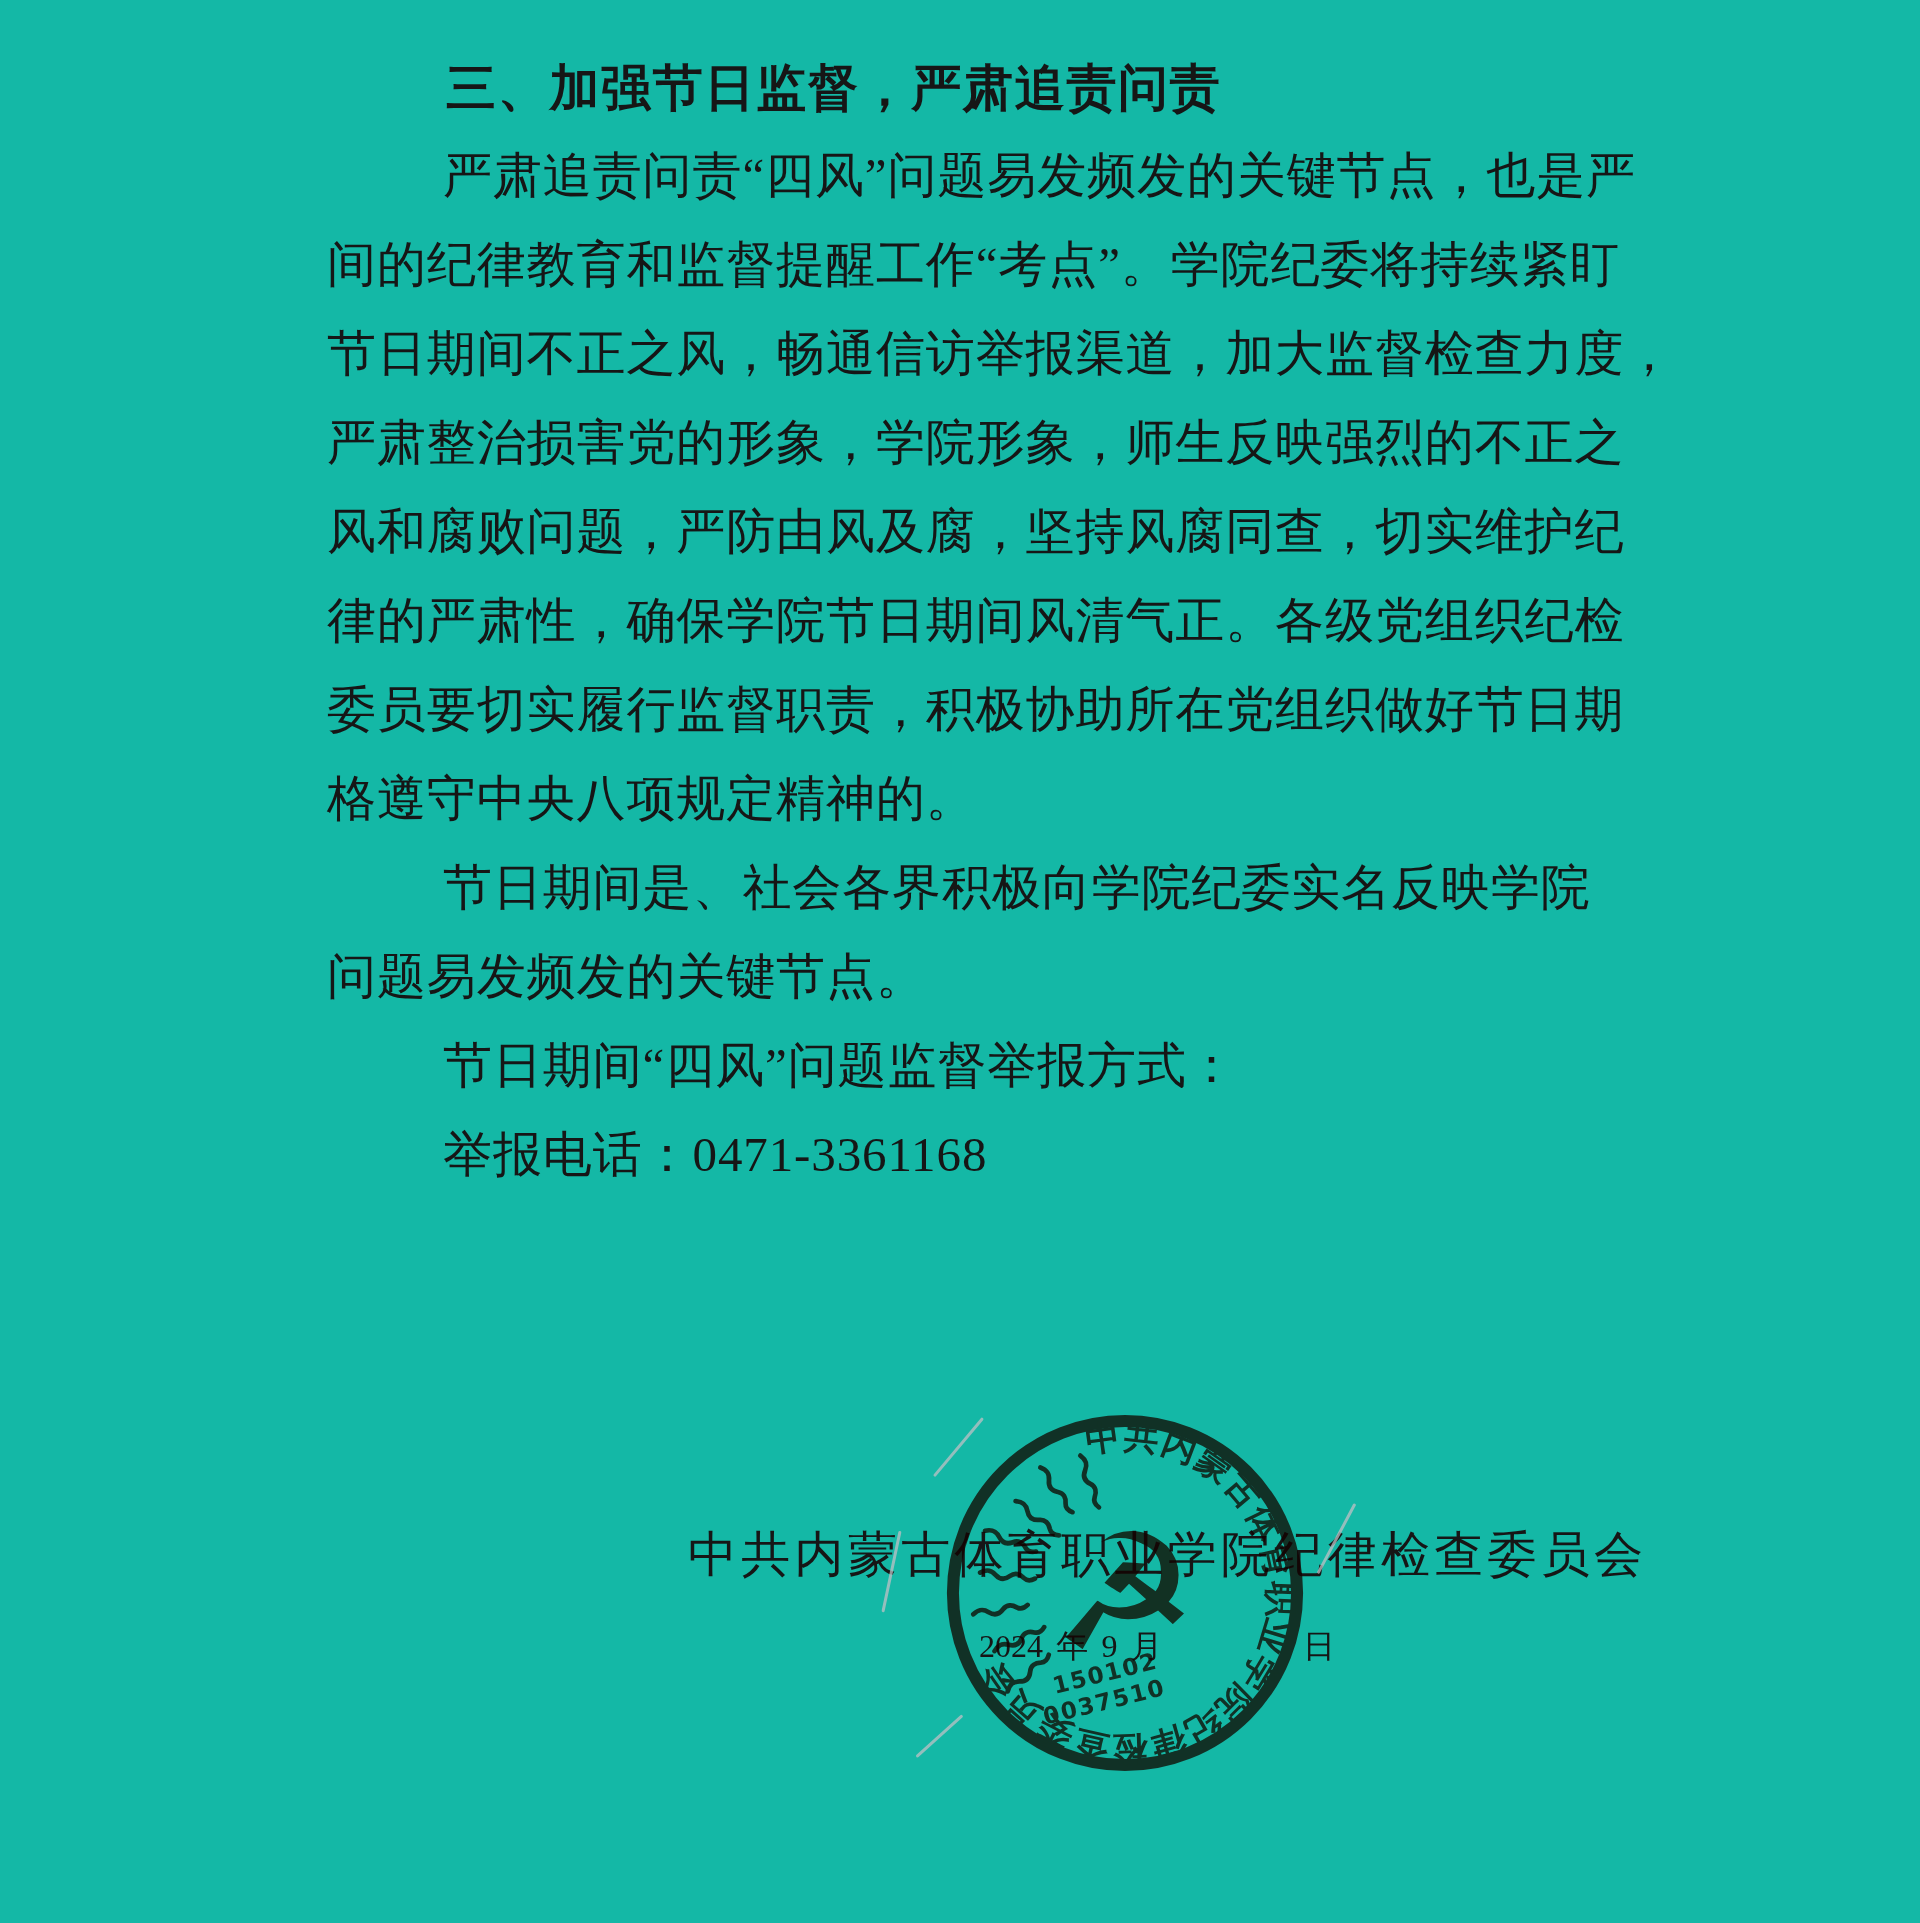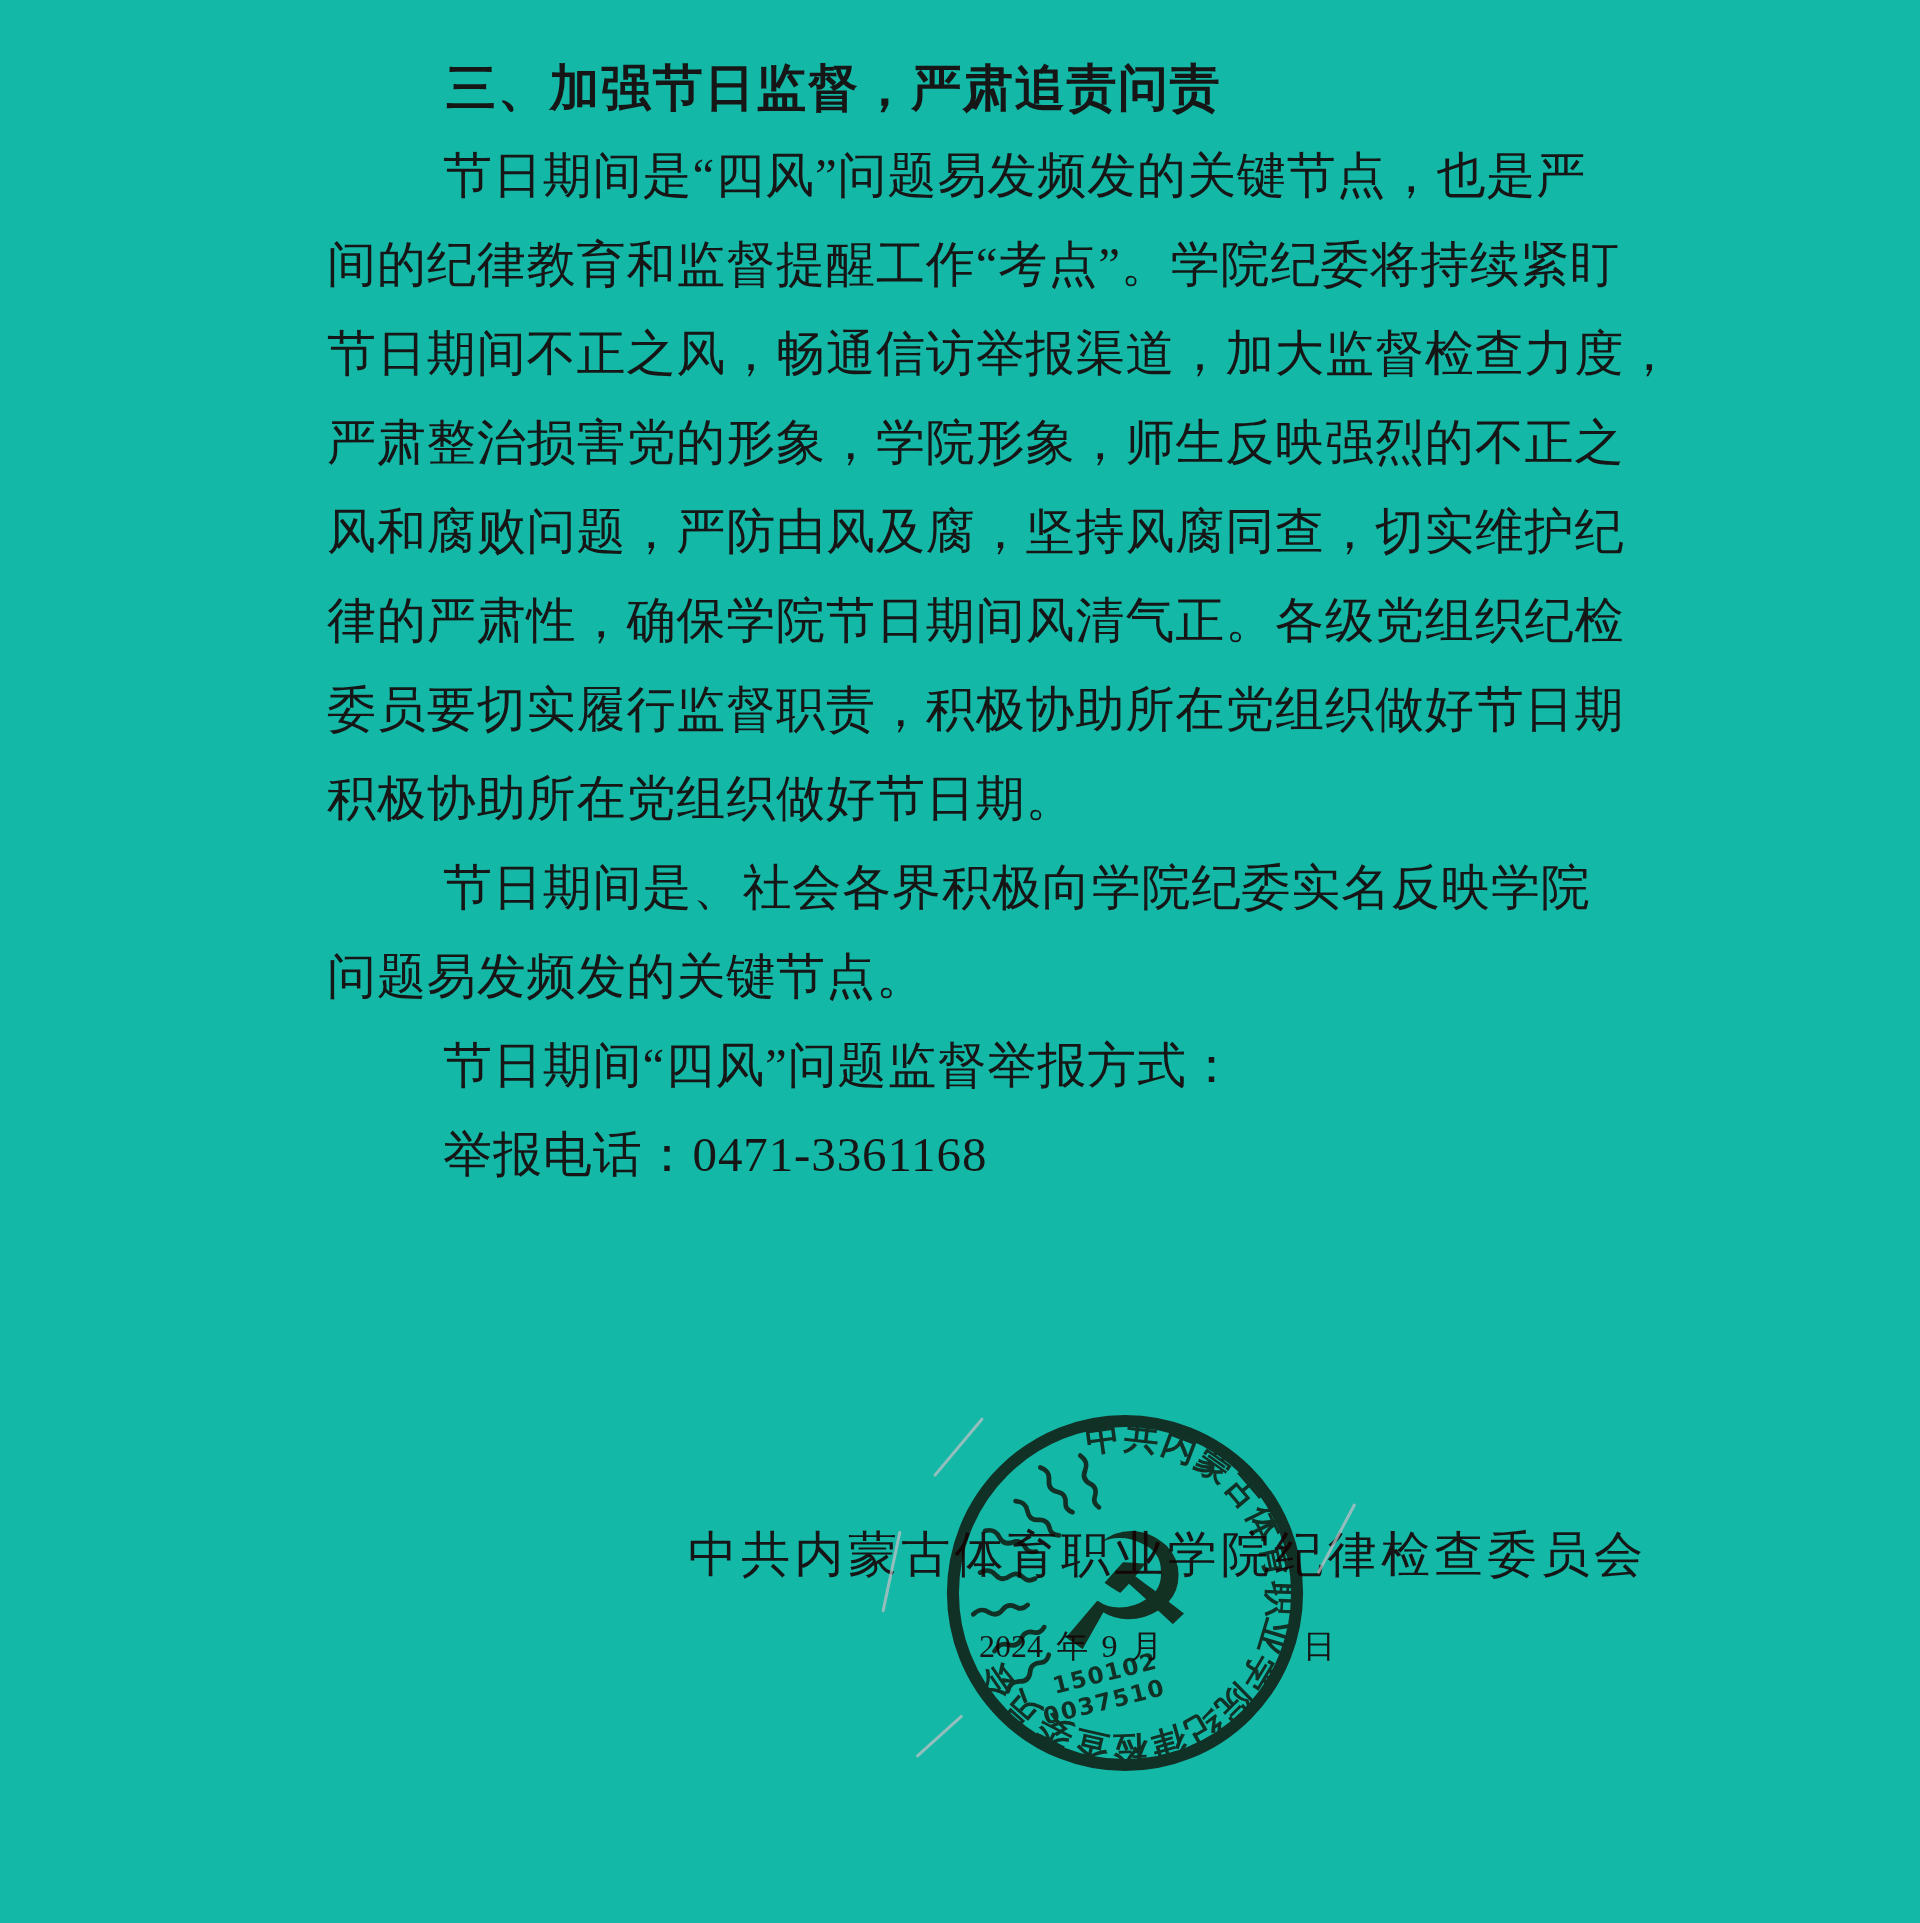--- a/index.html
+++ b/index.html
@@ -85,28 +85,28 @@
   .mark-3{ left:1335px; top:1499px; height:79px; transform:rotate(28deg); }
   .mark-4{ left:938px; top:1705px; height:62px; transform:rotate(48deg); }
 </style>
 </head>
 <body>
 
 <div class="page">
 
   <div class="content">
     <div class="doc-heading">三、加强节日监督，严肃追责问责</div>
-    <div class="line indent">节日期间是“四风”问题易发频发的关键节点，也是严</div>
+    <div class="line indent">严肃追责问责“四风”问题易发频发的关键节点，也是严</div>
     <div class="line">间的纪律教育和监督提醒工作“考点”。学院纪委将持续紧盯</div>
     <div class="line">节日期间不正之风，畅通信访举报渠道，加大监督检查力度，</div>
     <div class="line">严肃整治损害党的形象，学院形象，师生反映强烈的不正之</div>
     <div class="line">风和腐败问题，严防由风及腐，坚持风腐同查，切实维护纪</div>
     <div class="line">律的严肃性，确保学院节日期间风清气正。各级党组织纪检</div>
     <div class="line">委员要切实履行监督职责，积极协助所在党组织做好节日期</div>
-    <div class="line">积极协助所在党组织做好节日期。</div>
+    <div class="line">格遵守中央八项规定精神的。</div>
     <div class="line indent">节日期间是、社会各界积极向学院纪委实名反映学院</div>
     <div class="line">问题易发频发的关键节点。</div>
     <div class="line indent">节日期间“四风”问题监督举报方式：</div>
     <div class="line indent">举报电话：0471-3361168</div>
   </div>
 
   <div class="signature">中共内蒙古体育职业学院纪律检查委员会</div>
 
   <div class="dateline">
     <span>2024 年 9 月</span>

